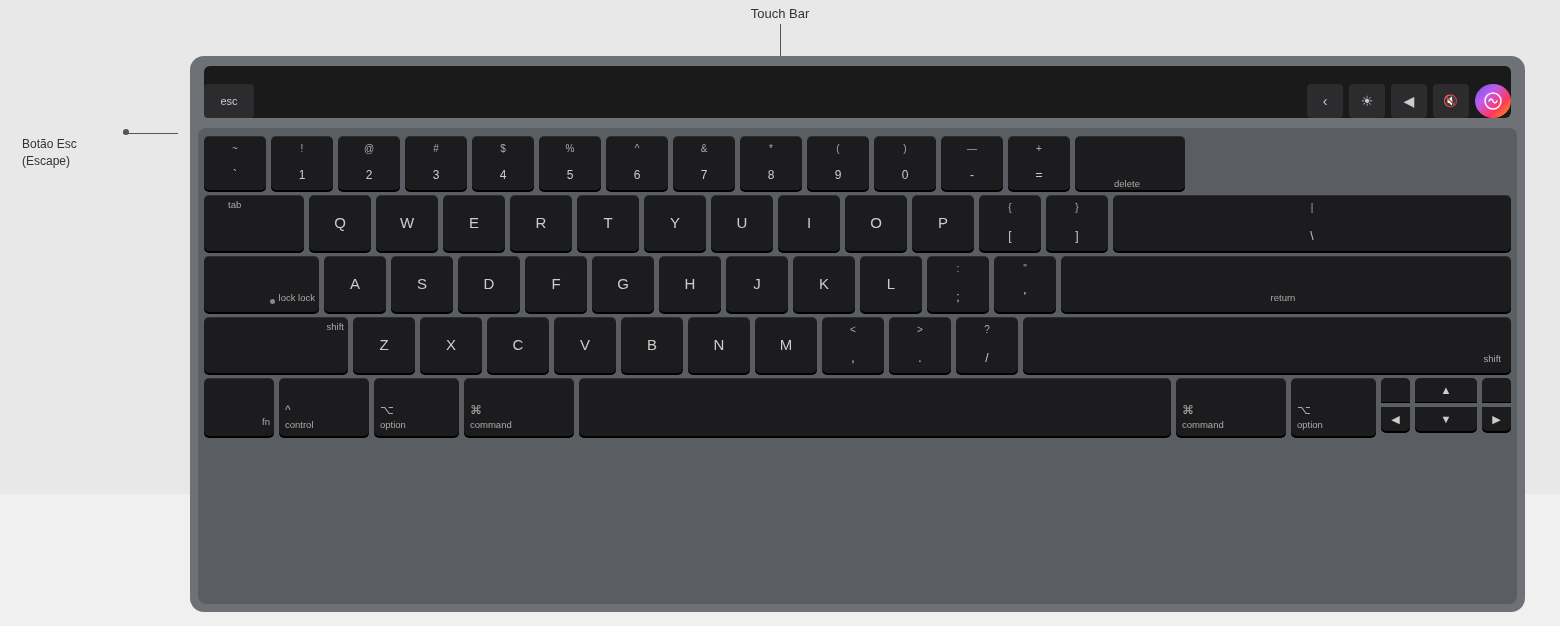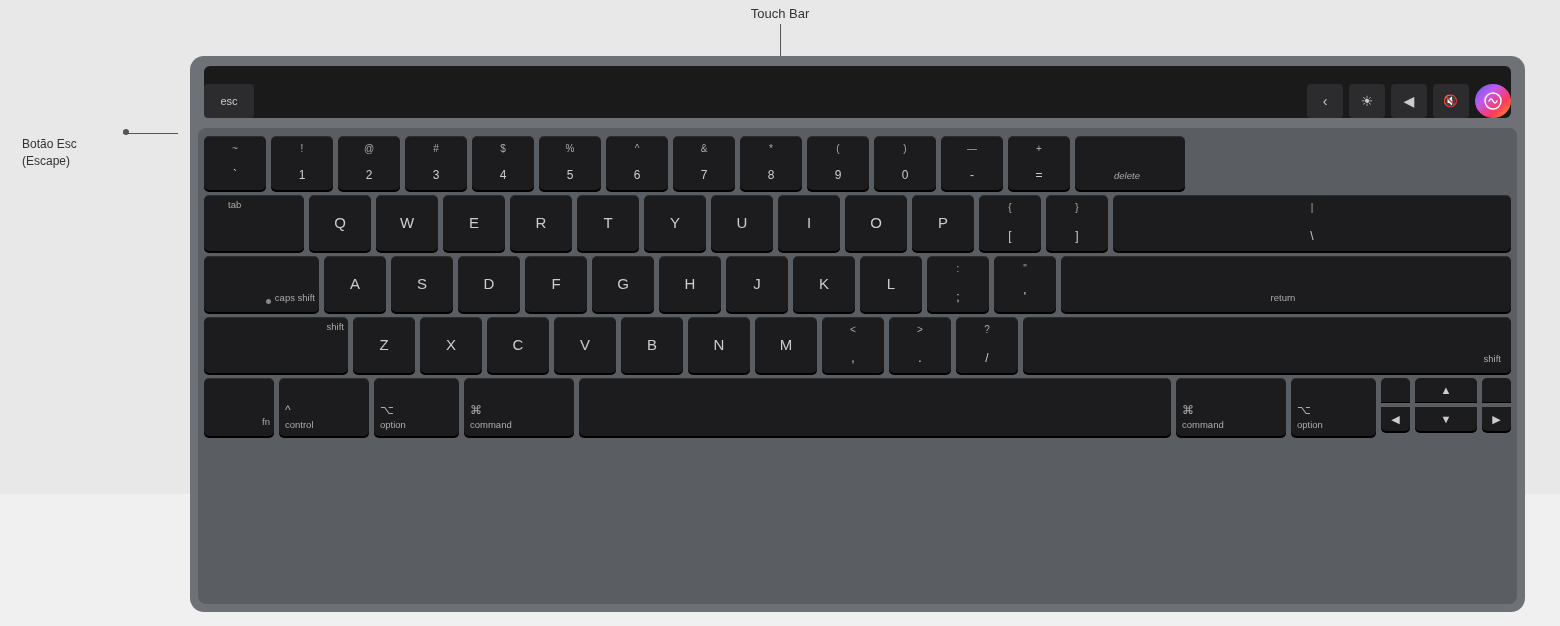--- a/index.html
+++ b/index.html
@@ -315,21 +315,21 @@
           <span class="num-bot">0</span>
         </div>
         <div class="key w-1 key-num">
           <span class="num-top">—</span>
           <span class="num-bot">-</span>
         </div>
         <div class="key w-1 key-num">
           <span class="num-top">+</span>
           <span class="num-bot">=</span>
         </div>
-        <div class="key w-delete" style="justify-content:flex-end; padding-right:10px; padding-bottom:8px;font-style:italic;">
+        <div class="key w-delete" style="justify-content:flex-end; padding-right:10px; padding-bottom:0;">
           <span class="mod-label">delete</span>
         </div>
       </div>
 
       <div class="key-row row-alpha">
         <div class="key w-tab" style="justify-content:flex-start; padding-left:24px; padding-bottom:8px; align-items:flex-start;">
           <span class="mod-label">tab</span>
         </div>
         <div class="key w-1">
             <span class="main-label">Q</span>
@@ -371,21 +371,21 @@
         </div>
         <div class="key w-1 key-num" style="flex:1;">
           <span class="num-top">|</span>
           <span class="num-bot">\</span>
         </div>
       </div>
 
       <div class="key-row row-alpha">
         <div class="key w-caps" style="justify-content:flex-end; padding-bottom:8px; padding-left:8px; flex-direction:row; align-items:flex-end; gap:4px;">
           <div class="bright-dot" style="position:relative;top:0;left:0;transform:none;"></div>
-          <span class="mod-label">caps shift</span>
+          <span class="mod-label">lock lock</span>
         </div>
         <div class="key w-1">
             <span class="main-label">A</span>
           </div>
         <div class="key w-1">
             <span class="main-label">S</span>
           </div>
         <div class="key w-1">
             <span class="main-label">D</span>
           </div>

